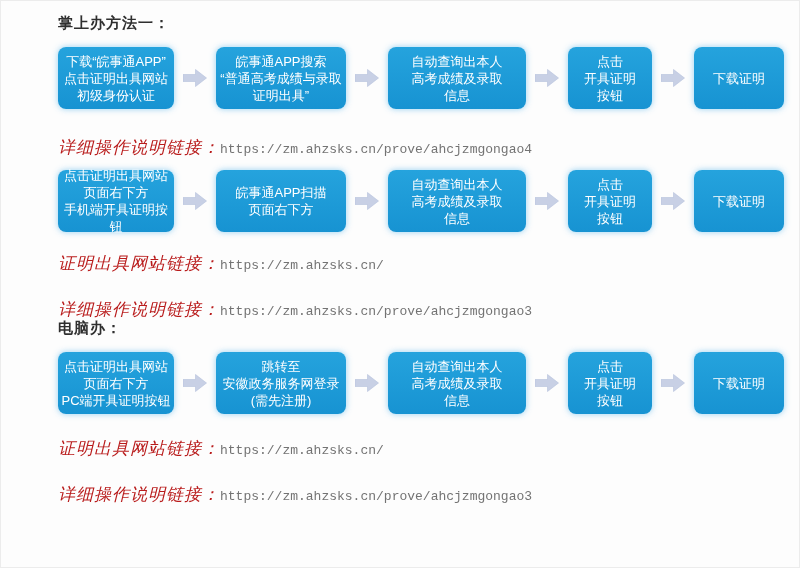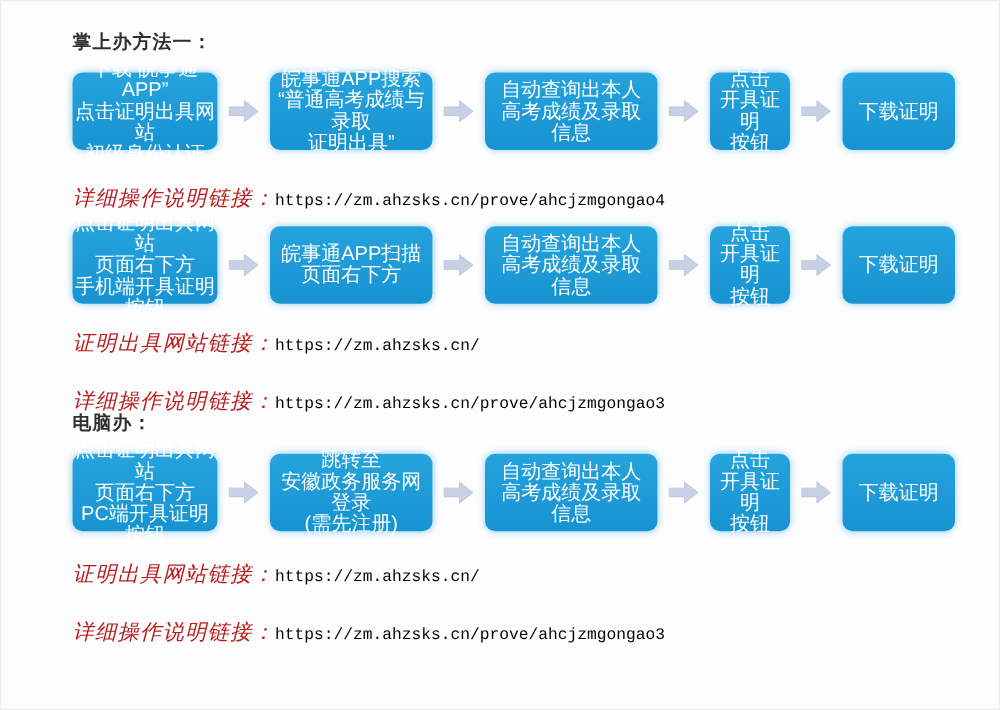--- a/index.html
+++ b/index.html
@@ -1,40 +1,40 @@
 <!DOCTYPE html>
 <html><head>
 <meta charset="utf-8">
 <style>
   html,body{margin:0;padding:0;background:#fff;}
   .page{
     width:800px;height:568px;box-sizing:border-box;
     background:#fdfdfd;border:1px solid #ececec;
-    padding:23px 0 0 57px;overflow:hidden;position:relative;
+    padding:12px 0 0 57px;overflow:hidden;position:relative;
     font-family:"Liberation Serif","DejaVu Serif",serif;color:#2f2f2f;
   }
   .section-title{font-size:15px;font-weight:bold;letter-spacing:1px;height:20px;line-height:20px;}
   .flow-row{display:flex;align-items:center;margin-top:13px;height:64px;}
   .step-box{
     background:linear-gradient(180deg,#25a3dd,#1793d2);
     border-radius:8px;color:#fff;height:62px;
     display:flex;flex-direction:column;justify-content:center;
-    text-align:center;font-size:16px;line-height:17px;
+    text-align:center;font-size:13px;line-height:17px;
     font-family:"Liberation Sans","DejaVu Sans",sans-serif;
     box-shadow:0 0 6px rgba(130,200,240,.85);
     flex:0 0 auto;
   }
-  .w1{width:116px}.w2{width:130px}.w3{width:138px}.w4{width:64px}.w5{width:90px}
+  .w1{width:116px}.w2{width:130px}.w3{width:138px}.w4{width:84px}.w5{width:90px}
   .step-line{display:block;padding:0 2px;}
   .flow-arrow{width:24px;height:20px;margin:0 9px;flex:0 0 auto;}
   .link-line{font-size:13px;height:17px;line-height:17px;white-space:nowrap;}
   .link-label{font-size:17px;color:#b91c1c;letter-spacing:1px;font-style:italic;}
   .link-url{
     font-family:"Liberation Mono","DejaVu Sans Mono",monospace;
-    font-size:13px;color:#000000;cursor:pointer;
+    font-size:13px;color:#737373;cursor:pointer;
   }
   .mt29{margin-top:29px}.mt40{margin-top:40px}.mt22{margin-top:22px}
   .mt13{margin-top:29px}.mt30{}.mt25{margin-top:25px}
 </style>
 </head>
 <body>
 
 <div class="page">
 
   <div>

